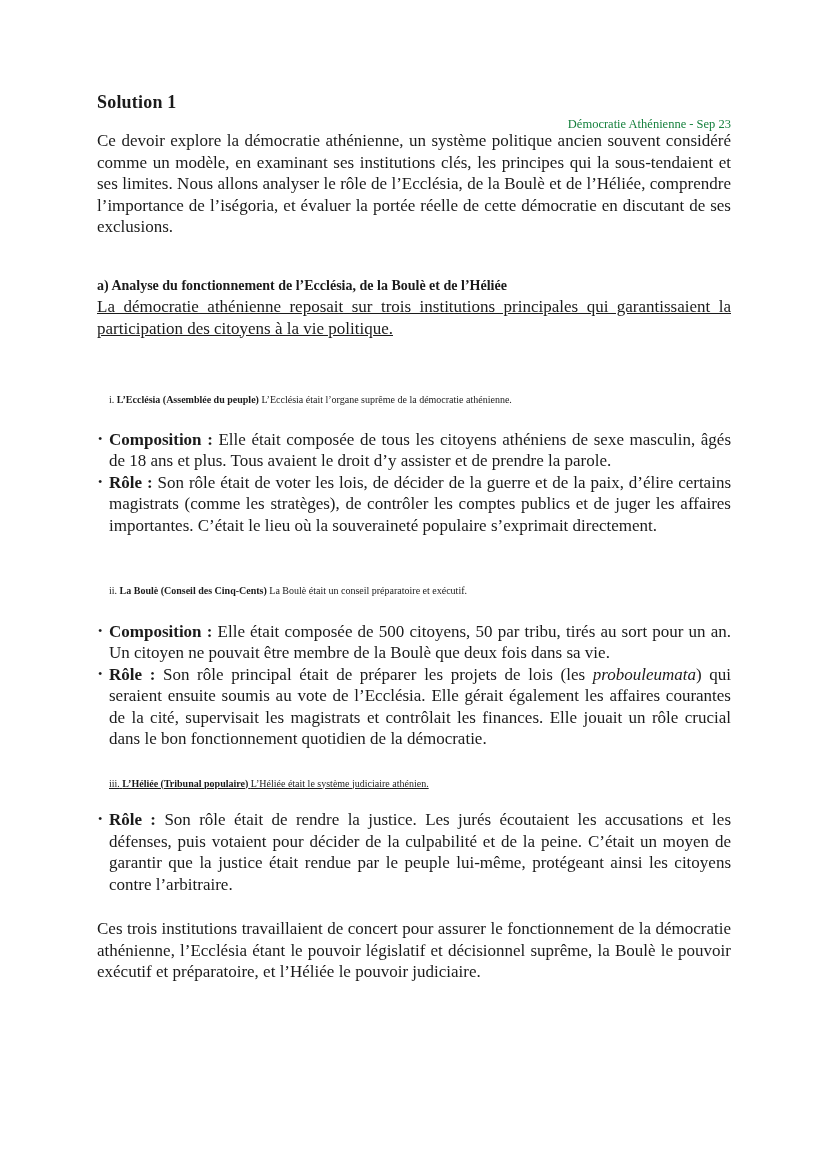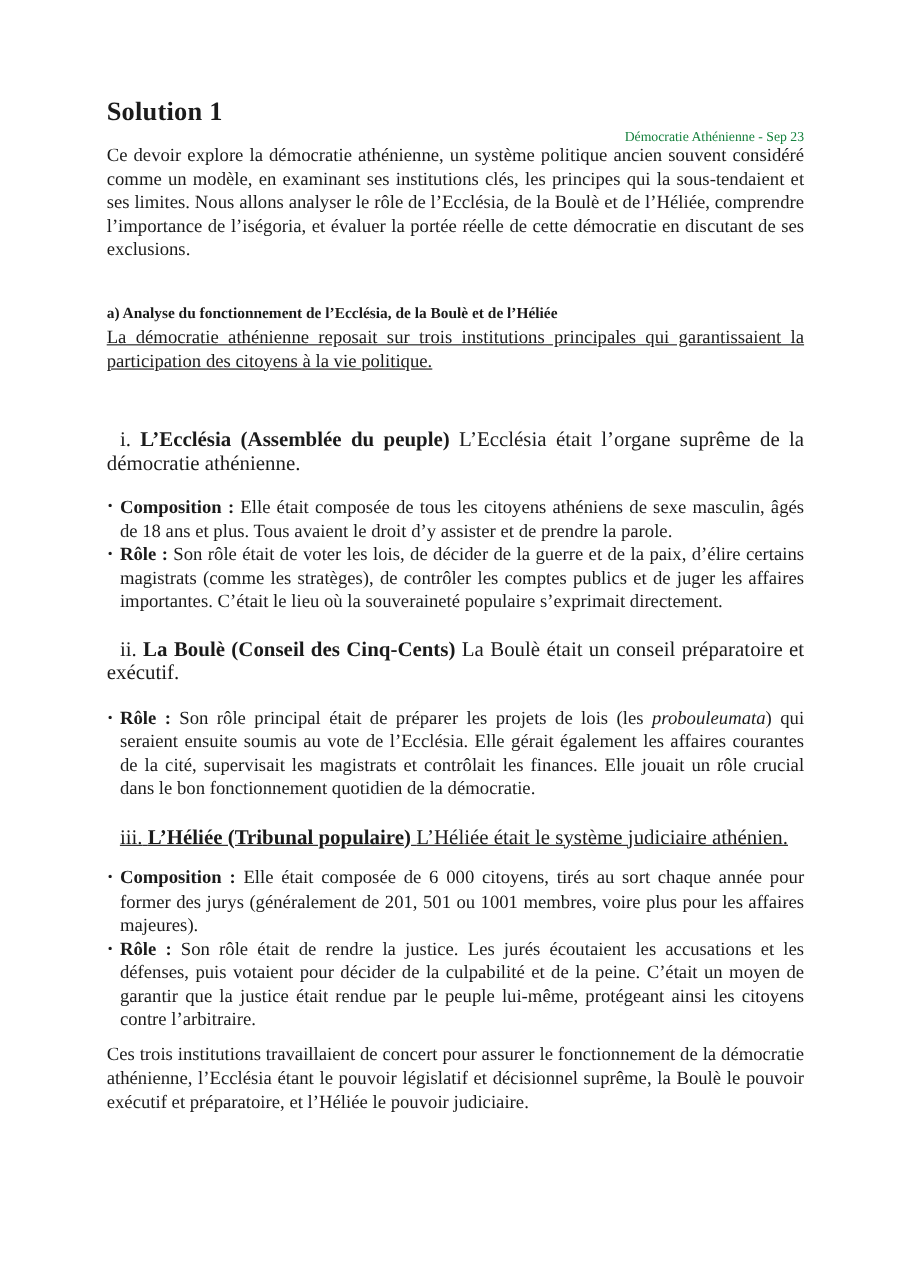--- a/index.html
+++ b/index.html
@@ -22,63 +22,63 @@
     position: absolute;
     top: 26px;
     right: 97px;
     font-size: 12.5px;
     line-height: 15px;
     color: #15803d;
   }
   .content { padding: 0 97px; }
   h1.title {
     margin-top: 91px;
-    font-size: 24px;
+    font-size: 18px;
     line-height: 22px;
     font-weight: bold;
     letter-spacing: 0.2px;
   }
   p.body, li {
     font-size: 17px;
     line-height: 21.5px;
     text-align: justify;
   }
   .intro { margin-top: 17px; }
   h2.sub {
     margin-top: 37px;
     font-size: 14px;
     line-height: 21.5px;
     font-weight: bold;
   }
   .lead { margin-top: 0; text-decoration: underline; }
   p.item {
-    font-size: 19px;
+    font-size: 10px;
     line-height: 21.5px;
     text-align: justify;
     text-indent: 12px;
   }
   .item-i   { margin-top: 50px; }
-  .item-ii  { margin-top: 22px; }
+  .item-ii  { margin-top: 44px; }
   .item-iii { margin-top: 23px; text-decoration: underline; }
   ul.bullets {
     list-style: none;
     padding-left: 12px;
   }
   .bullets-i   { margin-top: 18px; }
   .bullets-ii  { margin-top: 19px; }
   .bullets-iii { margin-top: 15px; }
   li { position: relative; }
   li::before {
     content: "\2022";
     position: absolute;
     left: -11px;
     top: 0px;
     font-size: 12.5px;
   }
-  .conclusion { margin-top: 10px; }
+  .conclusion { margin-top: 23px; }
 </style>
 </head>
 <body>
 
 <div class="page">
 
   <div class="doc-header">Démocratie Athénienne - Sep 23</div>
 
   <div class="content">
 
@@ -105,35 +105,35 @@
       </li>
     </ul>
 
     <p class="item item-ii">
       <span>ii.</span>
       <b>La Boulè (Conseil des Cinq-Cents)</b>
       <span>La Boulè était un conseil préparatoire et exécutif.</span>
     </p>
     <ul class="bullets bullets-ii">
       <li>
+        <b>Composition :</b>
+        <span>Elle était composée de 500 citoyens, 50 par tribu, tirés au sort pour un an. Un citoyen ne pouvait être membre de la Boulè que deux fois dans sa vie.</span>
+      </li>
+      <li>
         <b>Rôle :</b>
         <span>Son rôle principal était de préparer les projets de lois (les </span><i>probouleumata</i><span>) qui seraient ensuite soumis au vote de l’Ecclésia. Elle gérait également les affaires courantes de la cité, supervisait les magistrats et contrôlait les finances. Elle jouait un rôle crucial dans le bon fonctionnement quotidien de la démocratie.</span>
       </li>
     </ul>
 
     <p class="item item-iii">
       <span>iii.</span>
       <b>L’Héliée (Tribunal populaire)</b>
       <span>L’Héliée était le système judiciaire athénien.</span>
     </p>
     <ul class="bullets bullets-iii">
-      <li>
-        <b>Composition :</b>
-        <span>Elle était composée de 6 000 citoyens, tirés au sort chaque année pour former des jurys (généralement de 201, 501 ou 1001 membres, voire plus pour les affaires majeures).</span>
-      </li>
       <li>
         <b>Rôle :</b>
         <span>Son rôle était de rendre la justice. Les jurés écoutaient les accusations et les défenses, puis votaient pour décider de la culpabilité et de la peine. C’était un moyen de garantir que la justice était rendue par le peuple lui-même, protégeant ainsi les citoyens contre l’arbitraire.</span>
       </li>
     </ul>
 
     <p class="body conclusion">Ces trois institutions travaillaient de concert pour assurer le fonctionnement de la démocratie athénienne, l’Ecclésia étant le pouvoir législatif et décisionnel suprême, la Boulè le pouvoir exécutif et préparatoire, et l’Héliée le pouvoir judiciaire.</p>
 
   </div>
 

